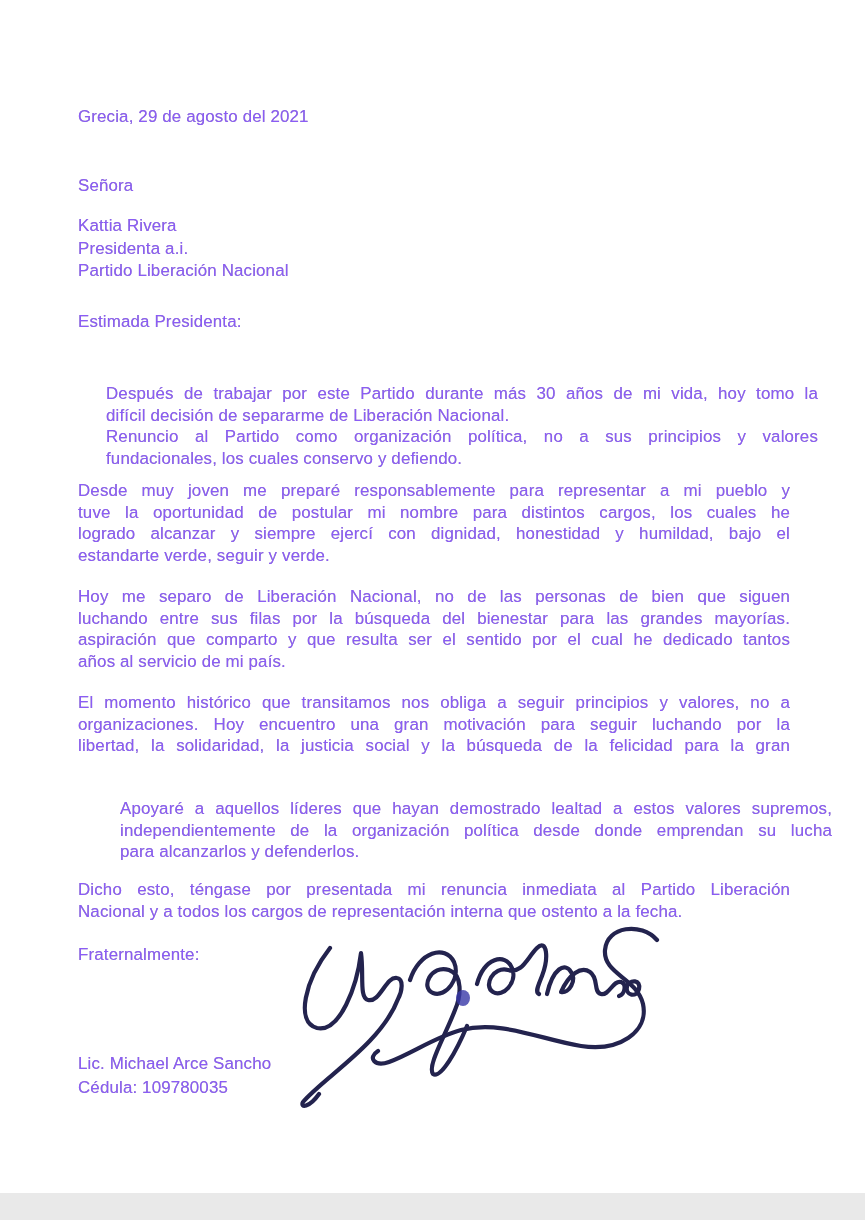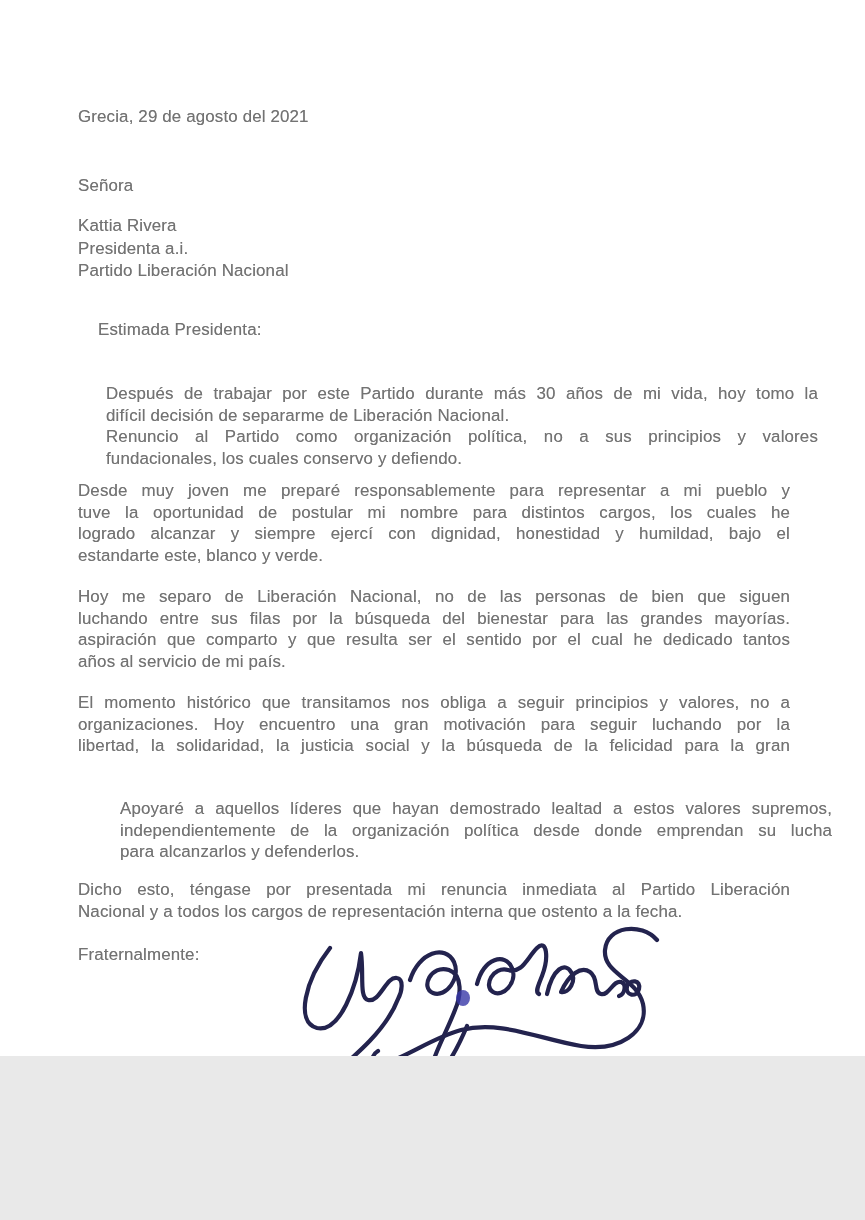--- a/index.html
+++ b/index.html
@@ -1,38 +1,38 @@
 <!DOCTYPE html>
 <html><head>
 <meta charset="utf-8">
 <style>
   html,body{margin:0;padding:0;background:#e9e9e9;}
   .page{
     position:relative;
-    width:865px;height:1056px;
+    width:865px;height:1193px;
     margin:0 auto;
     background:#ffffff;
     font-family:"Liberation Sans", sans-serif;
-    color:#737373;
+    color:#8b5cf6;
     overflow:hidden;
   }
   .blk{position:absolute;left:78px;width:712px;}
   .txt{
     font-size:16.9px;
     letter-spacing:.15px;
     text-shadow:0 0 .6px rgba(25,25,25,.38);
   }
   .line{line-height:21.6px;text-align:justify;}
   .line.just{text-align-last:justify;}
   .addr-line{line-height:22.6px;}
   .name-line{line-height:24px;}
   .date-blk{top:107px;}
   .senora-blk{top:176px;}
   .addr-blk{top:215px;}
-  .greet-blk{top:320px;margin-left:20px;}
+  .greet-blk{top:312px;}
   .p0{top:383px;margin-left:28px;}
   .p1{top:480px;}
   .p2{top:586px;}
   .p3{top:692px;}
   .p4{top:798px;margin-left:42px;}
   .p5{top:879px;}
   .closing-blk{top:945px;}
   .sign-name-blk{top:1052px;}
   .signature-wrap{
     position:absolute;left:205px;top:918px;width:470px;height:210px;
@@ -68,21 +68,21 @@
   <div class="blk txt p0">
       <div class="line just">Después de trabajar por este Partido durante más 30 años de mi vida, hoy tomo la</div>
       <div class="line">difícil decisión de separarme de Liberación Nacional.</div>
       <div class="line just">Renuncio al Partido como organización política, no a sus principios y valores</div>
       <div class="line">fundacionales, los cuales conservo y defiendo.</div>
     </div>
   <div class="blk txt p1">
       <div class="line just">Desde muy joven me preparé responsablemente para representar a mi pueblo y</div>
       <div class="line just">tuve la oportunidad de postular mi nombre para distintos cargos, los cuales he</div>
       <div class="line just">logrado alcanzar y siempre ejercí con dignidad, honestidad y humildad, bajo el</div>
-      <div class="line">estandarte este, blanco y verde.</div>
+      <div class="line">estandarte verde, seguir y verde.</div>
     </div>
   <div class="blk txt p2">
       <div class="line just">Hoy me separo de Liberación Nacional, no de las personas de bien que siguen</div>
       <div class="line just">luchando entre sus filas por la búsqueda del bienestar para las grandes mayorías.</div>
       <div class="line just">aspiración que comparto y que resulta ser el sentido por el cual he dedicado tantos</div>
       <div class="line">años al servicio de mi país.</div>
     </div>
   <div class="blk txt p3">
       <div class="line just">El momento histórico que transitamos nos obliga a seguir principios y valores, no a</div>
       <div class="line just">organizaciones. Hoy encuentro una gran motivación para seguir luchando por la</div>

